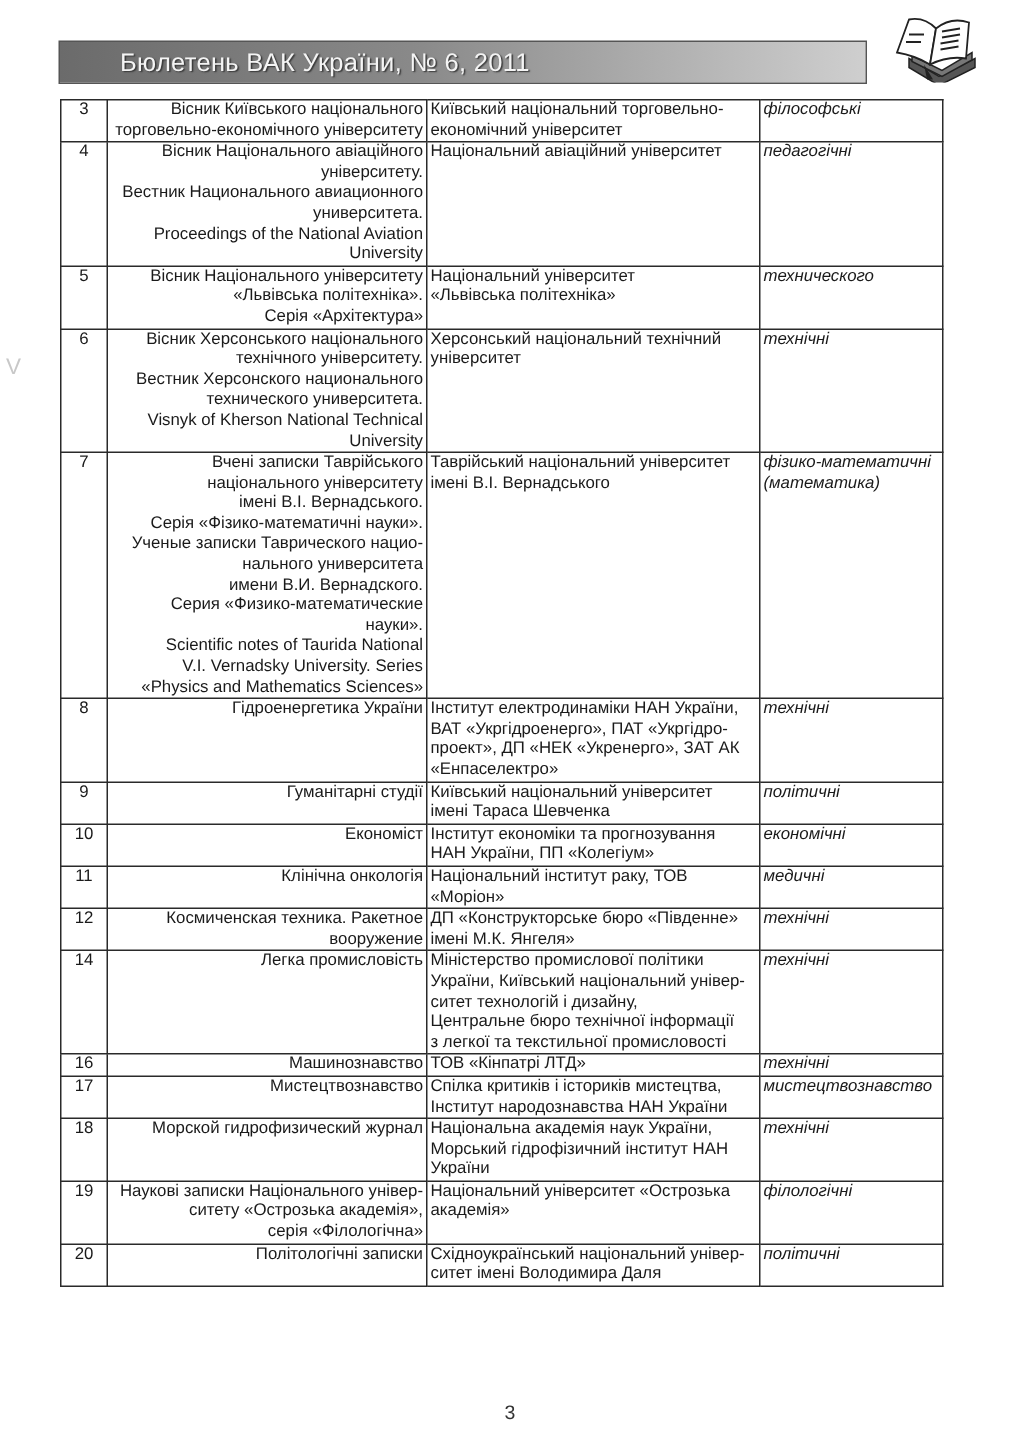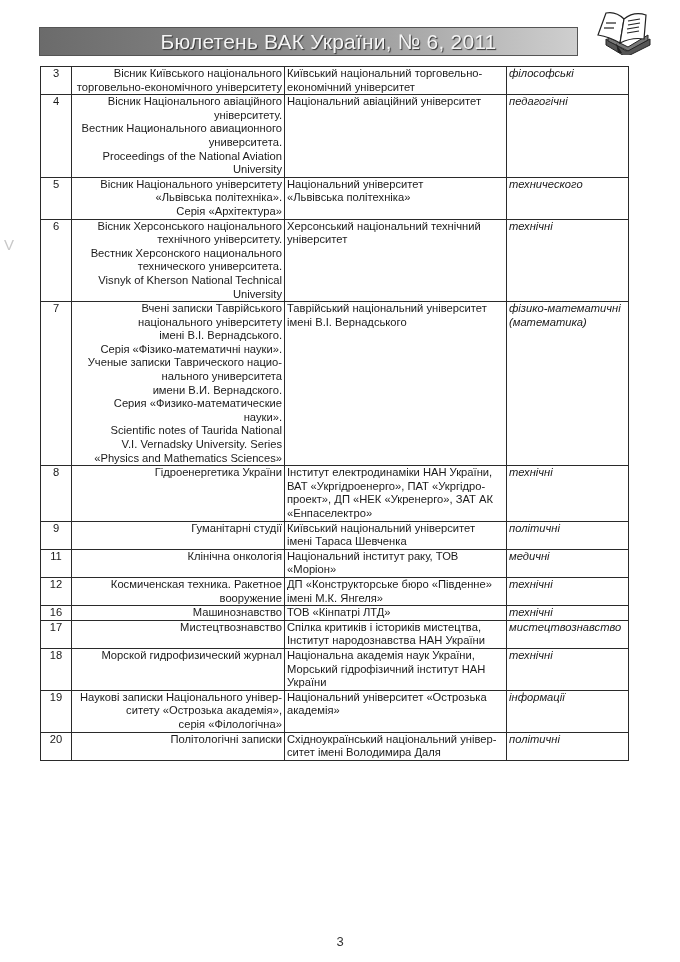--- a/index.html
+++ b/index.html
@@ -10,23 +10,23 @@
       color: #1a1a1a;
     }
     .banner {
       position: absolute; left: 39px; top: 27px; width: 539px; height: 29px;
       background: linear-gradient(to right, #6b6b6b 0%, #8a8a8a 45%, #cfcfcf 100%);
       border: 1px solid #555;
       box-sizing: border-box;
     }
     .banner-title {
       position: absolute; left: 0; right: 0; top: 0; bottom: 0;
-      text-align: center; line-height: 28px;
+      text-align: left; line-height: 28px;
       font-family: "Liberation Sans", sans-serif;
-      font-size: 21px; color: #f4f4f4;
+      font-size: 17px; color: #f4f4f4;
       text-shadow: 1px 1px 1px #333;
       letter-spacing: 0.2px;
       padding-left: 40px;
     }
     .book-icon { position: absolute; left: 592px; top: 9px; width: 62px; height: 46px; }
     table.list {
       position: absolute; left: 40px; top: 66px; width: 588px;
       border-collapse: collapse;
       font-size: 11.2px; line-height: 13.6px;
       table-layout: fixed;
@@ -146,31 +146,48 @@
         <td class="field">технічні</td>
       </tr>
       <tr>
         <td class="num">9</td>
         <td class="title">Гуманітарні студії</td>
         <td class="founder">Київський національний університет
 імені Тараса Шевченка</td>
         <td class="field">політичні</td>
       </tr>
       <tr>
+        <td class="num">10</td>
+        <td class="title">Економіст</td>
+        <td class="founder">Інститут економіки та прогнозування
+НАН України, ПП «Колегіум»</td>
+        <td class="field">економічні</td>
+      </tr>
+      <tr>
         <td class="num">11</td>
         <td class="title">Клінічна онкологія</td>
         <td class="founder">Національний інститут раку, ТОВ «Моріон»</td>
         <td class="field">медичні</td>
       </tr>
       <tr>
         <td class="num">12</td>
         <td class="title">Космиченская техника. Ракетное
 вооружение</td>
         <td class="founder">ДП «Конструкторське бюро «Південне»
 імені М.К. Янгеля»</td>
+        <td class="field">технічні</td>
+      </tr>
+      <tr>
+        <td class="num">14</td>
+        <td class="title">Легка промисловість</td>
+        <td class="founder">Міністерство промислової політики
+України, Київський національний універ-
+ситет технологій і дизайну,
+Центральне бюро технічної інформації
+з легкої та текстильної промисловості</td>
         <td class="field">технічні</td>
       </tr>
       <tr>
         <td class="num">16</td>
         <td class="title">Машинознавство</td>
         <td class="founder">ТОВ «Кінпатрі ЛТД»</td>
         <td class="field">технічні</td>
       </tr>
       <tr>
         <td class="num">17</td>
@@ -187,21 +204,21 @@
 України</td>
         <td class="field">технічні</td>
       </tr>
       <tr>
         <td class="num">19</td>
         <td class="title">Наукові записки Національного універ-
 ситету «Острозька академія»,
 серія «Філологічна»</td>
         <td class="founder">Національний університет «Острозька
 академія»</td>
-        <td class="field">інформації</td>
+        <td class="field">філологічні</td>
       </tr>
       <tr>
         <td class="num">20</td>
         <td class="title">Політологічні записки</td>
         <td class="founder">Східноукраїнський національний універ-
 ситет імені Володимира Даля</td>
         <td class="field">політичні</td>
       </tr>
     </tbody>
 </table>

